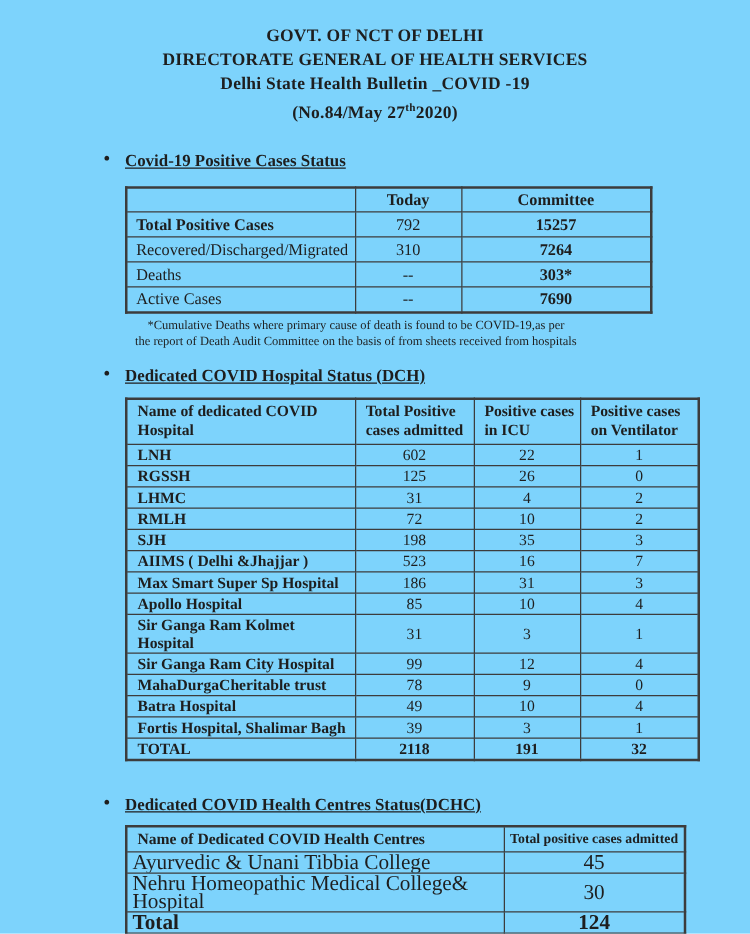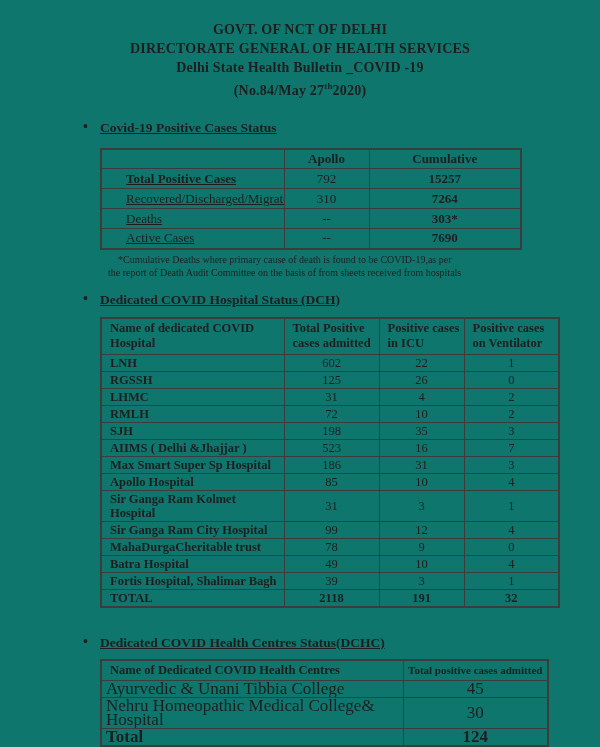--- a/index.html
+++ b/index.html
@@ -4,21 +4,21 @@
 <style>
   * { margin: 0; padding: 0; box-sizing: border-box; }
   html, body { background: #ffffff; }
   body {
     width: 600px; height: 747px;
     font-family: "Liberation Serif", serif;
     color: #1e1e1e;
   }
   .page {
     width: 600px; height: 747px;
-    background: #0f766e;
+    background: #7dd3fc;
     padding-top: 20px;
     overflow: hidden;
   }
   
   .doc-header { text-align: center; }
   .doc-header .hline {
     font-weight: bold;
     font-size: 14px;
     line-height: 19px;
     letter-spacing: 0.2px;
@@ -46,21 +46,21 @@
     table-layout: fixed;
   }
   td, th { border: 1px solid #3c3c3c; overflow: hidden; }
   .bold { font-weight: bold; }
   .num { text-align: center; }
   .lbl { text-align: left; padding-left: 8px; }
   
   .t1 { width: 420px; margin-top: 12px; }
   .t1 th, .t1 td { font-size: 13px; height: 20px; padding: 1px 4px; }
   .t1 th { font-weight: bold; }
-  .t1 .lbl { padding-left: 24px; text-decoration: underline; }
+  .t1 .lbl { padding-left: 7px; }
   
   .footnote { font-size: 10px; line-height: 13px; margin-top: 3px; }
   .footnote .fl1 { margin-left: 18px; }
   .footnote .fl2 { margin-left: 8px; }
   
   .sec2-heading { margin-top: 12px; }
   .t2 { width: 458px; margin-top: 9px; }
   .t2 th {
     font-size: 12.5px; font-weight: bold;
     text-align: left; vertical-align: top;
@@ -98,22 +98,22 @@
 
     <table class="t1">
       <colgroup>
           <col style="width:183px">
           <col style="width:85px">
           <col style="width:152px">
         </colgroup>
       <tbody>
           <tr>
         <th class="lbl"></th>
-        <th class="num">Apollo</th>
-        <th class="num">Cumulative</th>
+        <th class="num">Today</th>
+        <th class="num">Committee</th>
       </tr>
       <tr>
         <td class="lbl bold">Total Positive Cases</td>
         <td class="num">792</td>
         <td class="num bold">15257</td>
       </tr>
       <tr>
         <td class="lbl">Recovered/Discharged/Migrated</td>
         <td class="num">310</td>
         <td class="num bold">7264</td>

